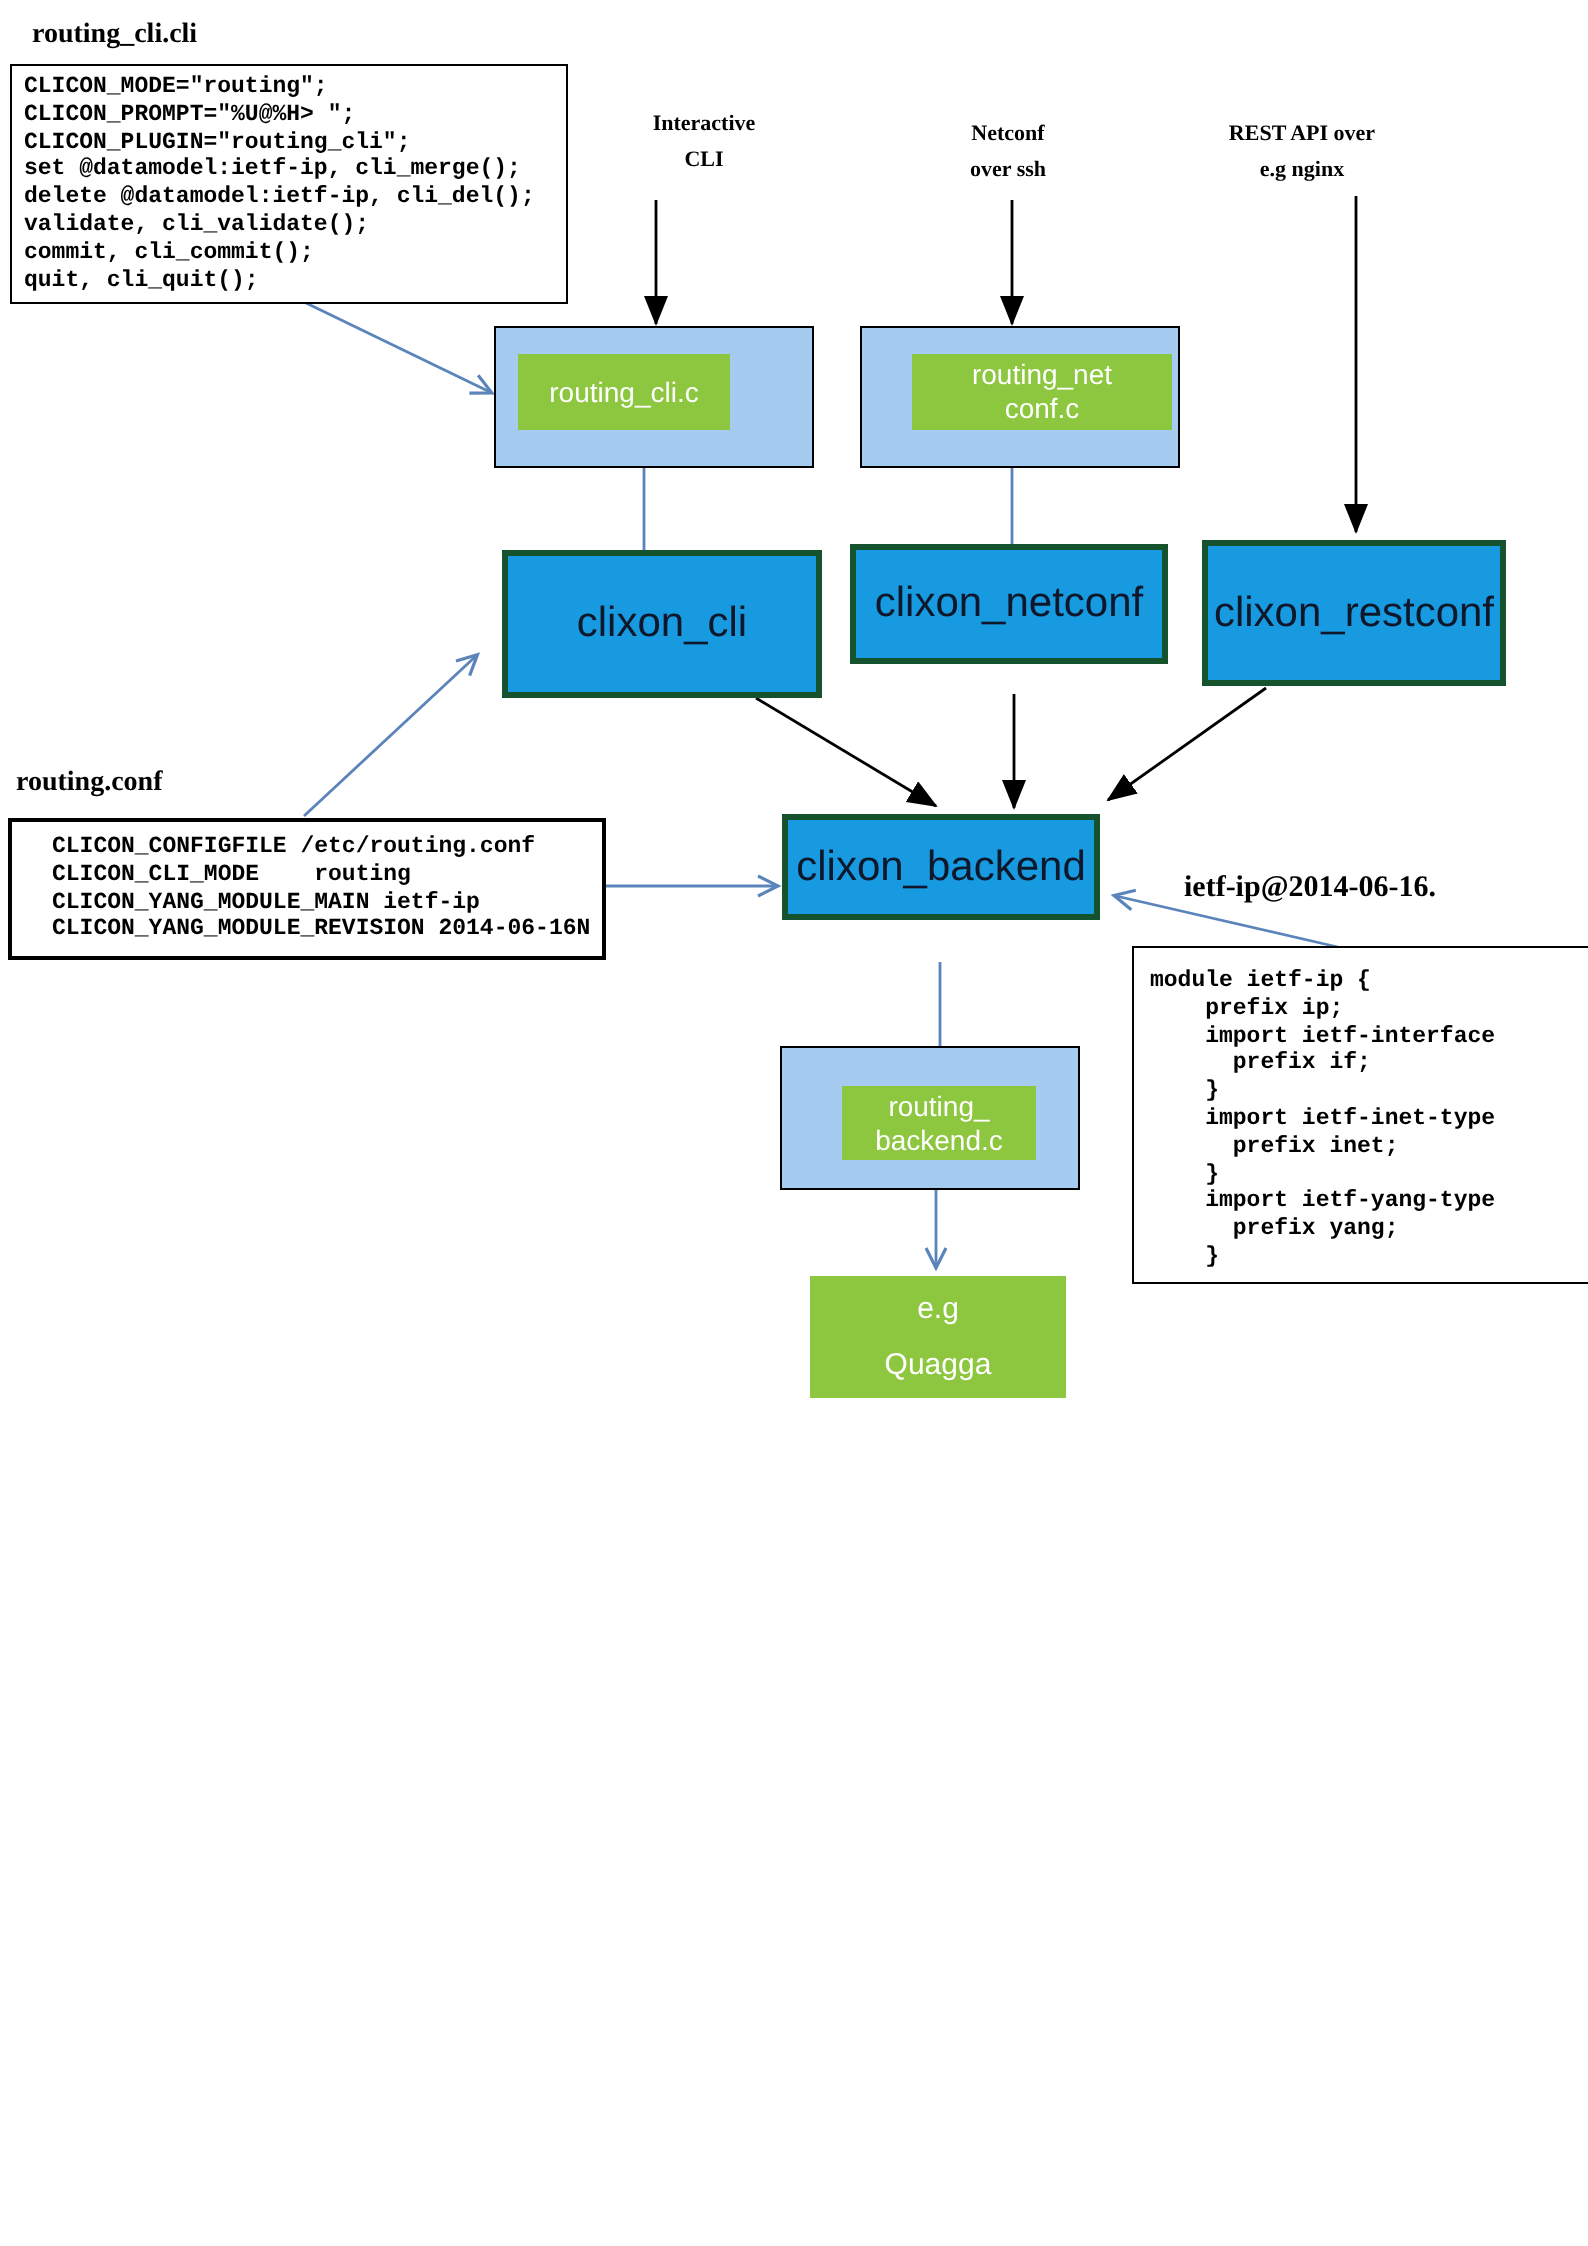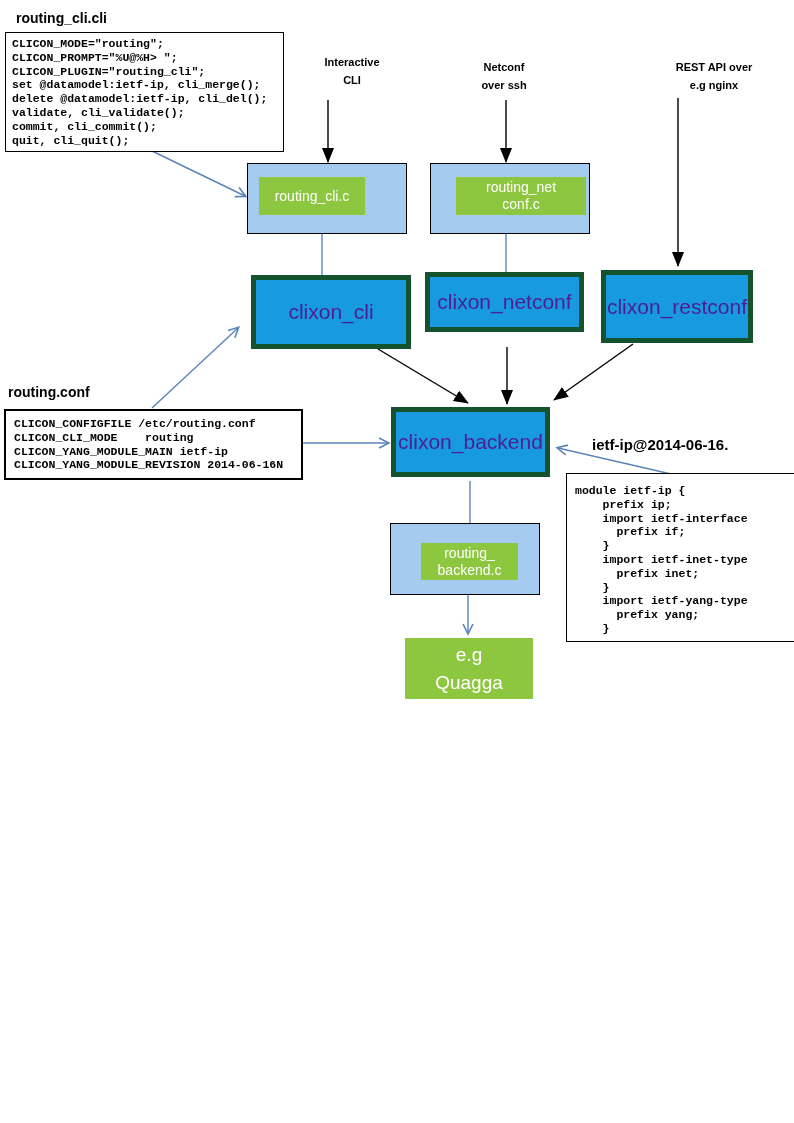--- a/index.html
+++ b/index.html
@@ -3,21 +3,21 @@
 <meta charset="utf-8">
 <style>
   html, body { margin: 0; padding: 0; }
   body {
     width: 794px; height: 1123px;
     position: relative;
     background: #ffffff;
     overflow: hidden;
     font-family: "Liberation Sans", sans-serif;
   }
-  .mono  { font-family: Liberation Sans, sans-serif; font-weight: bold; color: #000; }
+  .mono  { font-family: Liberation Serif, serif; font-weight: bold; color: #000; }
   .abs   { position: absolute; }
 
   
   .file-title { font-size: 14px; white-space: pre; }
 
   
   pre.codebox {
     margin: 0;
     background: #fff;
     border: 1.5px solid #000;
@@ -53,36 +53,36 @@
     display: flex;
     align-items: center;
     justify-content: center;
     text-align: center;
     white-space: pre-line;
   }
 
   
   .daemon-box {
     background: #189ae1;
-    border: 5px solid #14532d;
+    border: 3px solid #14532d;
     box-sizing: border-box;
-    color: #4c1d95;
+    color: #0f172a;
     font-size: 21px;
     display: flex;
     align-items: center;
     justify-content: center;
     text-align: center;
     white-space: nowrap;
   }
 
   
   .quagga-box {
     background: #8dc63f;
     color: #fff;
-    font-size: 19px;
+    font-size: 15px;
     line-height: 28px;
     display: flex;
     align-items: center;
     justify-content: center;
     text-align: center;
     white-space: pre-line;
   }
 
   svg.arrows { position: absolute; left: 0; top: 0; pointer-events: none; }
 </style>
@@ -126,46 +126,46 @@
 validate, cli_validate();
 commit, cli_commit();
 quit, cli_quit();</pre>
 
 <div class="abs mono arrow-label" style="left:290px; top:53px; width:124px;">Interactive
 CLI</div>
 
 <div class="abs mono arrow-label" style="left:444px; top:58px; width:120px;">Netconf
 over ssh</div>
 
-<div class="abs mono arrow-label" style="left:644px; top:58px; width:140px;">REST API over
+<div class="abs mono arrow-label" style="left:581px; top:58px; width:140px;">REST API over
 e.g nginx</div>
 
 <div class="abs plugin-container" style="left:247px; top:163px; width:160px; height:71px;">
   <div class="plugin-chip" style="left:11px; top:13px; width:106px; height:38px;">routing_cli.c</div>
 </div>
 
 <div class="abs plugin-container" style="left:430px; top:163px; width:160px; height:71px;">
   <div class="plugin-chip" style="left:25px; top:13px; width:130px; height:38px;">routing_net
 conf.c</div>
 </div>
 
 <div class="abs daemon-box" style="left:251px; top:275px; width:160px; height:74px;">clixon_cli</div>
 
 <div class="abs daemon-box" style="left:425px; top:272px; width:159px; height:60px;">clixon_netconf</div>
 
 <div class="abs daemon-box" style="left:601px; top:270px; width:152px; height:73px;">clixon_restconf</div>
 
 <div class="abs mono file-title" style="left:8px; top:384px;">routing.conf</div>
 
-<pre class="abs codebox" style="left:4px; top:409px; width:299px; height:71px; padding:6px 8px; border-width:2px;">CLICON_CONFIGFILE /etc/routing.conf
+<pre class="abs codebox" style="left:4px; top:409px; width:299px; height:71px; padding:6px 20px; border-width:2px;">CLICON_CONFIGFILE /etc/routing.conf
 CLICON_CLI_MODE    routing
 CLICON_YANG_MODULE_MAIN ietf-ip
 CLICON_YANG_MODULE_REVISION 2014-06-16N</pre>
 
-<div class="abs daemon-box" style="left:391px; top:407px; width:159px; height:70px;">clixon_backend</div>
+<div class="abs daemon-box" style="left:391px; top:407px; width:159px; height:53px;">clixon_backend</div>
 
 <div class="abs mono" style="left:592px; top:436px; font-size:15px; white-space:pre;">ietf-ip@2014-06-16.</div>
 
 <pre class="abs codebox" style="left:566px; top:473px; width:250px; height:169px; padding:10px 8px;">module ietf-ip {
     prefix ip;
     import ietf-interface
       prefix if;
     }
     import ietf-inet-type
       prefix inet;

